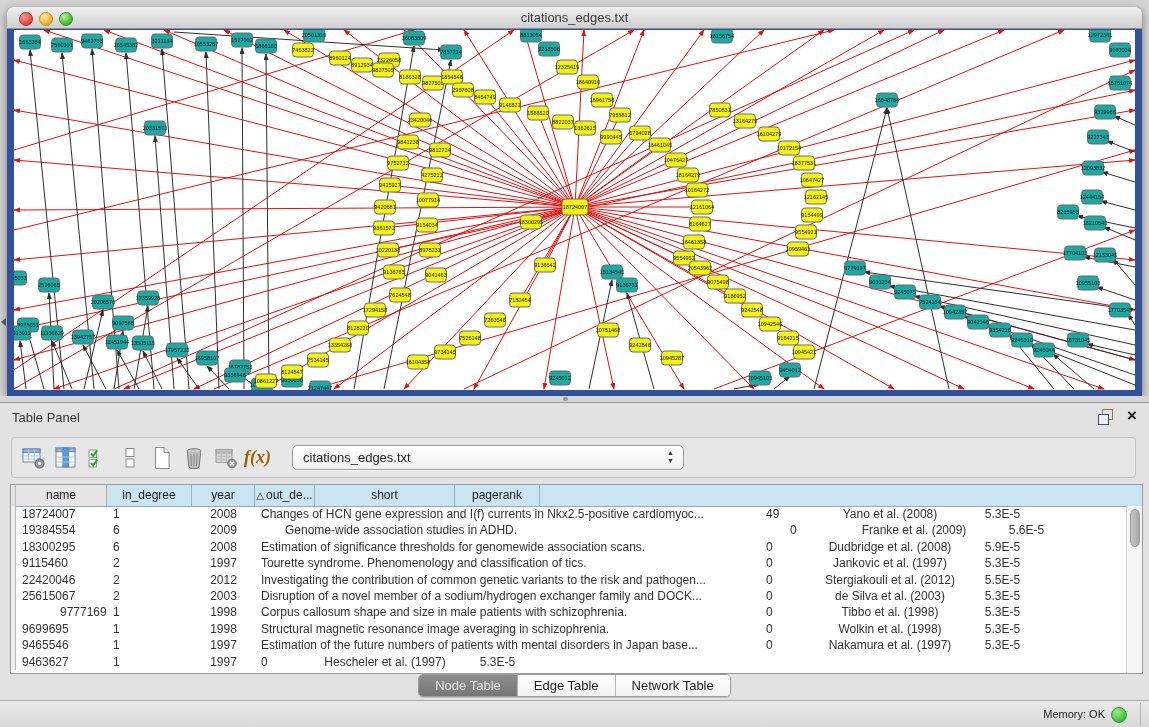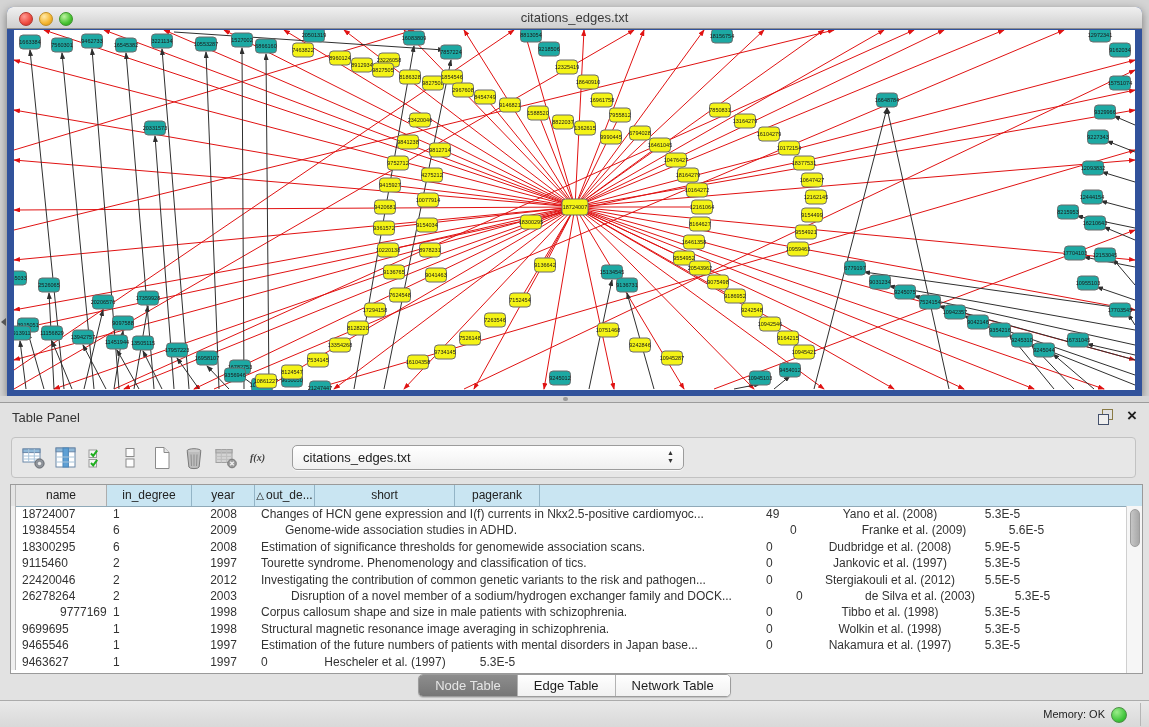--- a/index.html
+++ b/index.html
@@ -32,21 +32,21 @@
   .panel-header{position:absolute;left:0;top:0;right:0;height:30px;padding-left:36px;}
   .panel-header .ptitle{position:absolute;left:12px;top:7px;font-size:13px;color:#333;}
   .float-icon{position:absolute;right:36px;top:6px;width:15px;height:15px;}
   .float-icon .sq1{position:absolute;left:4px;top:0;width:9px;height:9px;border:1.5px solid #8a7b45;background:transparent;}
   .float-icon .sq2{position:absolute;left:0;top:5px;width:9px;height:9px;border:1.5px solid #44506b;background:#efefef;}
   .close-icon{position:absolute;right:12px;top:3px;font-size:17px;font-weight:bold;color:#1d1d1d;line-height:20px;}
 
   .toolbar{position:absolute;left:11px;top:34px;width:1125px;height:41px;border:1px solid #c2c2c2;
     border-radius:4px;background:#e7e7e7;display:flex;align-items:center;padding-left:8px;box-sizing:border-box;}
   .tbtn{width:27px;height:27px;margin-right:5px;display:flex;align-items:center;justify-content:center;}
-  .fx{font-family:"Liberation Serif","DejaVu Serif",serif;font-style:italic;font-weight:bold;font-size:10px;color:#404040;}
+  .fx{font-family:"Liberation Serif","DejaVu Serif",serif;font-style:italic;font-weight:bold;font-size:18px;color:#a16207;}
   .combo{position:relative;margin-left:16px;width:390px;height:23px;border:1px solid #9c9c9c;border-radius:5px;
     background:linear-gradient(#ffffff,#f0f0f0);box-shadow:0 1px 0 rgba(255,255,255,.7);}
   .combo .val{position:absolute;left:10px;top:4px;font-size:13px;color:#222;}
   .combo .arrows{position:absolute;right:9px;top:3px;font-size:7px;line-height:8px;color:#333;text-align:center;}
 
   .table-wrap{position:absolute;left:10px;top:81px;width:1131px;height:188px;border:1px solid #9a9a9a;background:#fff;}
   .thead{display:flex;height:21px;border-bottom:1px solid #8fa9b8;background:#c9e5f2;}
   .gutter{width:4px;background:#e4e4e4;border-right:1px solid #b9b9b9;}
   .th{box-sizing:border-box;font-size:12px;color:#222;text-align:center;line-height:20px;
     border-right:1px solid #93b4c6;background:#c9e5f2;overflow:hidden;white-space:nowrap;}
@@ -915,24 +915,24 @@
             <div class="td" style="width: 91px;">22420046</div>
             <div class="td" style="width: 85px;">2</div>
             <div class="td c" style="width: 63px;">2012</div>
             <div class="td" style="width: 505px;">Investigating the contribution of common genetic variants to the risk and pathogen...</div>
             <div class="td" style="width: 60px;">0</div>
             <div class="td c" style="width: 140px;">Stergiakouli et al. (2012)</div>
             <div class="td c" style="width: 85px;">5.5E-5</div>
           </div>
           <div class="tr">
             <div class="gutter" style="background: rgb(240, 240, 240);"></div>
-            <div class="td" style="width: 91px;">26278264</div>
+            <div class="td" style="width: 91px;">25615067</div>
             <div class="td" style="width: 85px;">2</div>
             <div class="td c" style="width: 63px;">2003</div>
-            <div class="td" style="width: 505px; margin-left: 30px;">Disruption of a novel member of a sodium/hydrogen exchanger family and DOCK...</div>
+            <div class="td" style="width: 505px;">Disruption of a novel member of a sodium/hydrogen exchanger family and DOCK...</div>
             <div class="td" style="width: 60px;">0</div>
             <div class="td c" style="width: 140px;">de Silva et al. (2003)</div>
             <div class="td c" style="width: 85px;">5.3E-5</div>
           </div>
           <div class="tr">
             <div class="gutter" style="background: rgb(240, 240, 240);"></div>
             <div class="td" style="width: 91px; padding-left: 44px;">9777169</div>
             <div class="td" style="width: 85px;">1</div>
             <div class="td c" style="width: 63px;">1998</div>
             <div class="td" style="width: 505px;">Corpus callosum shape and size in male patients with schizophrenia.</div>

